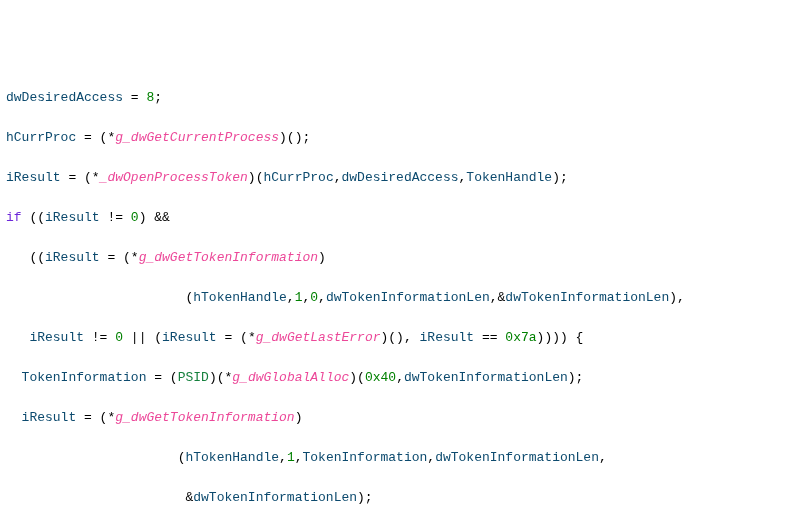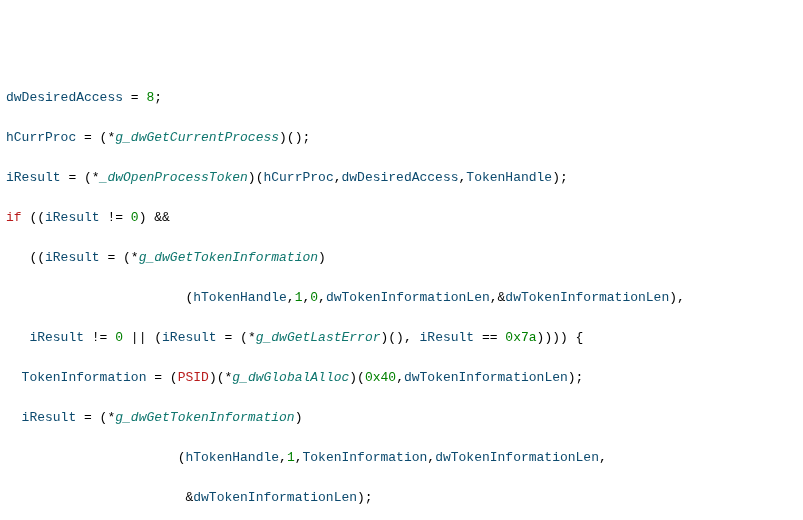--- a/index.html
+++ b/index.html
@@ -6,25 +6,25 @@
     margin: 0;
     padding: 8px 6px;
     background: #ffffff;
     font-family: "Consolas", "Courier New", monospace;
     font-size: 13px;
     line-height: 20px;
     color: #000000;
     white-space: pre;
   }
   .line { display: block; }
-  .kw   { color: #b91c1c; }   
+  .kw   { color: #6d28d9; }   
   .num  { color: #008000; }   
   .var  { color: #0c4a6e; }   
-  .gvar { color: #0f766e; font-style: italic; } 
-  .type { color: #b91c1c; text-align: right; }   
+  .gvar { color: #ec4899; font-style: italic; } 
+  .type { color: #15803d; text-align: right; }   
   .op   { color: #000000; } 
 </style>
 </head>
 <body>
 
 
 
 <span class="line"><span class="var">dwDesiredAccess</span><span class="op"> = </span><span class="num">8</span><span class="op">;</span></span>
 <span class="line"><span class="var">hCurrProc</span><span class="op"> = (*</span><span class="gvar">g_dwGetCurrentProcess</span><span class="op">)();</span></span>
 <span class="line"><span class="var">iResult</span><span class="op"> = (*</span><span class="gvar">_dwOpenProcessToken</span><span class="op">)(</span><span class="var">hCurrProc</span><span class="op">,</span><span class="var">dwDesiredAccess</span><span class="op">,</span><span class="var">TokenHandle</span><span class="op">);</span></span>

